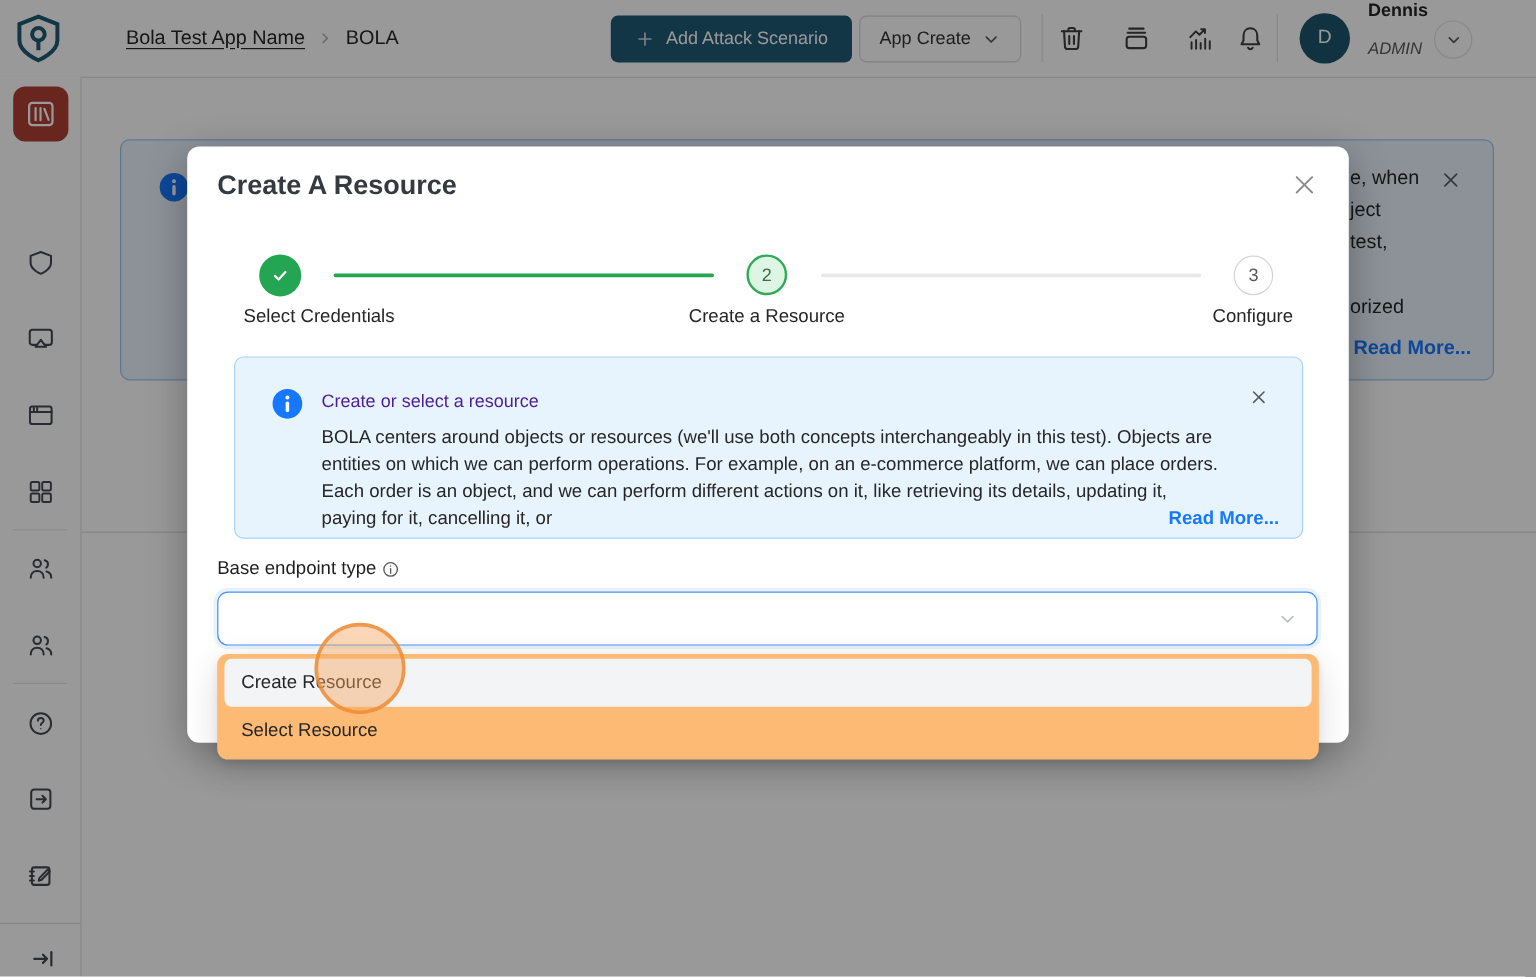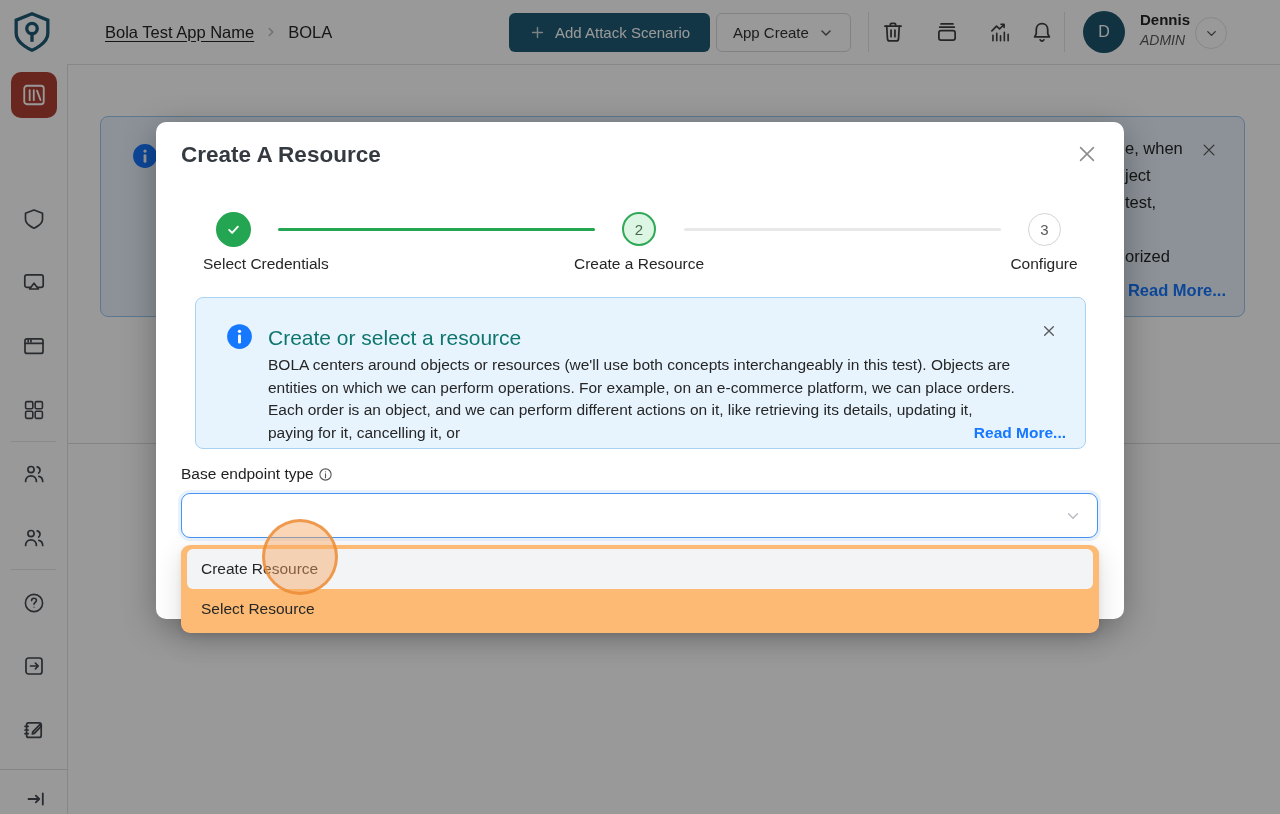--- a/index.html
+++ b/index.html
@@ -14,21 +14,21 @@
   .crumb-link{color:#262626;text-decoration:underline;text-underline-offset:3px;}
   .crumb-cur{color:#262626;}
   .btn-primary{position:absolute;left:509px;top:13px;height:39px;background:#1E5A74;border-radius:6px;
                color:#fff;font-size:15px;display:flex;align-items:center;gap:9px;padding:12px 20px;box-sizing:border-box;border:none;}
   .btn-outline{position:absolute;left:716px;top:13px;height:39px;background:#fff;border:1px solid #d9d9d9;border-radius:6px;
                color:#333;font-size:15px;display:flex;align-items:center;gap:9px;padding:0 16px;box-sizing:border-box;}
   .hdr-sep{position:absolute;top:12px;width:1px;height:40px;background:#e4e4e4;}
   .hdr-icon{position:absolute;top:19px;width:26px;height:26px;color:#3f3f3f;}
   .avatar{position:absolute;left:1083px;top:11px;width:42px;height:42px;border-radius:50%;background:#1C546D;
           color:#fff;font-size:16px;display:flex;align-items:center;justify-content:center;}
-  .user-name{position:absolute;left:1140px;top:11px;font-size:15px;font-weight:700;color:#262626;}
+  .user-name{position:absolute;left:1140px;top:0;font-size:15px;font-weight:700;color:#262626;}
   .user-role{position:absolute;left:1140px;top:32px;font-size:14px;color:#595959;font-style:italic;}
   .user-chevron{position:absolute;left:1195px;top:17px;width:30px;height:30px;border-radius:50%;
                 border:1px solid #e3e3e3;display:flex;align-items:center;justify-content:center;color:#595959;}
 
   
   .sidebar{position:absolute;left:0;top:64px;width:67px;height:750px;background:#fff;border-right:1px solid #e2e2e2;z-index:2;}
   .side-active{position:absolute;left:11px;top:8px;width:46px;height:46px;border-radius:10px;background:#AE4034;
                display:flex;align-items:center;justify-content:center;color:#fff;}
   .side-ic{position:absolute;left:22px;width:24px;height:24px;color:#43494f;}
   .side-div{position:absolute;left:11px;width:45px;height:1px;background:#e6e6e6;}
@@ -63,21 +63,21 @@
   .line-done{left:122px;width:317px;background:#23A551;}
   .line-todo{left:528px;width:317px;background:#e8e8e8;}
   .step-label{position:absolute;top:133px;font-size:15.5px;color:#262626;}
   .lbl-1{left:47px;}
   .lbl-2{left:383px;width:200px;text-align:center;}
   .lbl-3{left:788px;width:200px;text-align:center;}
 
   .alert{position:absolute;left:39px;top:175px;width:891px;height:152px;background:#E7F4FE;
          border:1px solid #A9D3F4;border-radius:8px;box-sizing:border-box;}
   .al-info{position:absolute;left:30px;top:25px;width:27px;height:27px;}
-  .al-title{position:absolute;left:72px;top:28px;font-size:21px;color:#0f766e;}
+  .al-title{position:absolute;left:72px;top:28px;font-size:15px;color:#4c1d95;}
   .al-close{position:absolute;left:845px;top:25px;width:16px;height:16px;color:#595959;cursor:pointer;}
   .al-body{position:absolute;left:72px;top:56px;width:752px;font-size:15.5px;line-height:22.5px;color:#262626;}
   .al-readmore{position:absolute;left:660px;top:126px;width:210px;text-align:right;font-size:15.5px;
                font-weight:700;color:#1677FF;}
 
   .field-label{position:absolute;left:25px;top:343px;font-size:15.5px;color:#1f1f1f;display:flex;align-items:center;gap:4px;}
   .field-info{width:15px;height:15px;color:#595959;}
   .select{position:absolute;left:25px;top:371px;width:917px;height:45px;background:#fff;border:1.5px solid #4693F0;
           border-radius:9px;box-sizing:border-box;box-shadow:0 0 0 3px rgba(64,150,255,0.12);}
   .select-chevron{position:absolute;right:15px;top:13px;width:18px;height:18px;color:#b7bbc1;}

